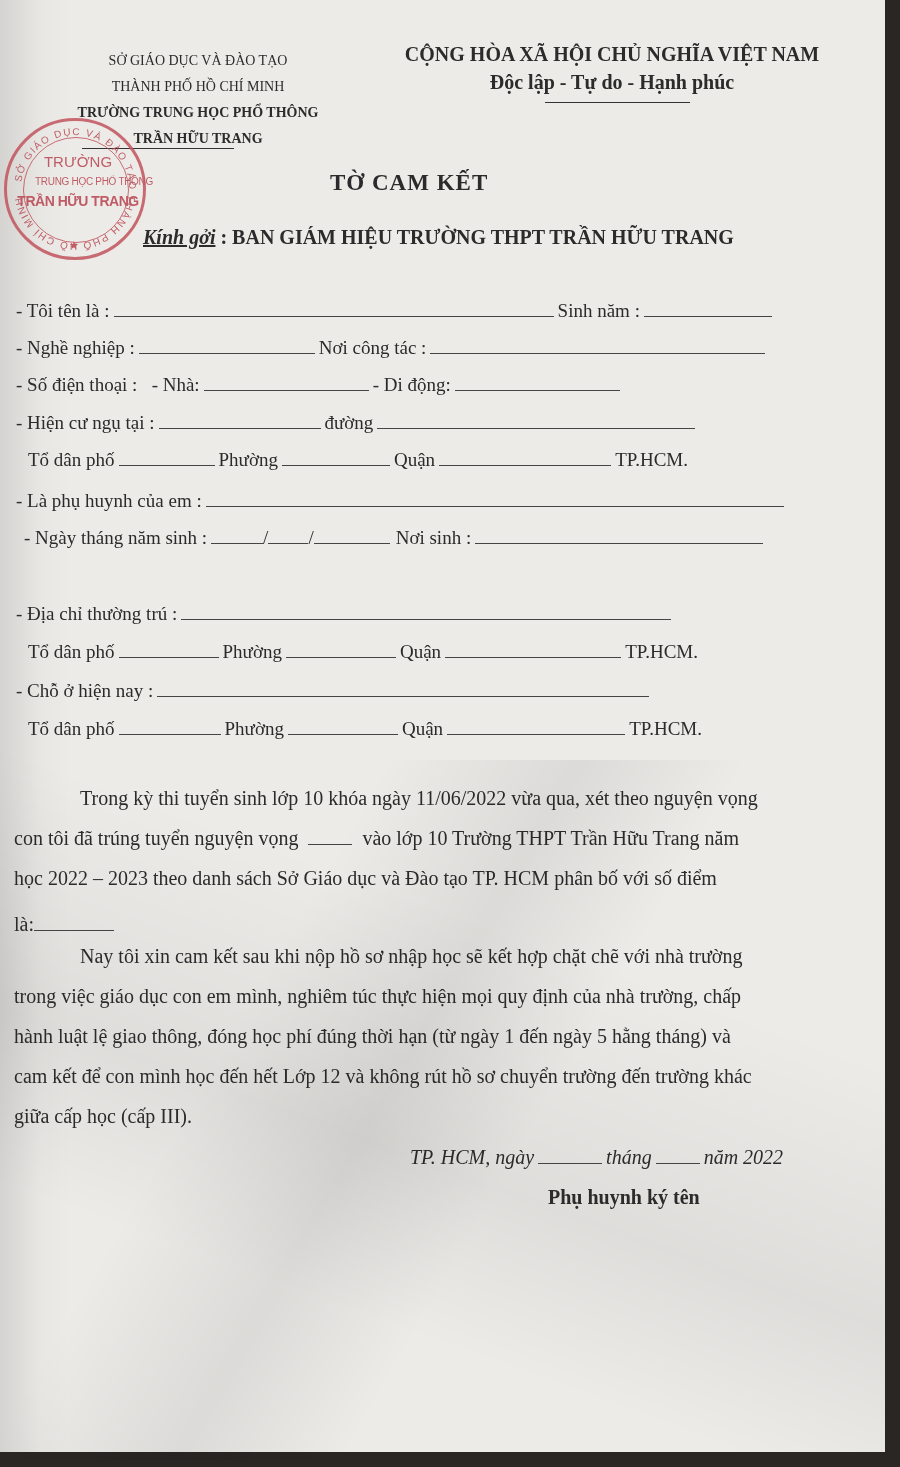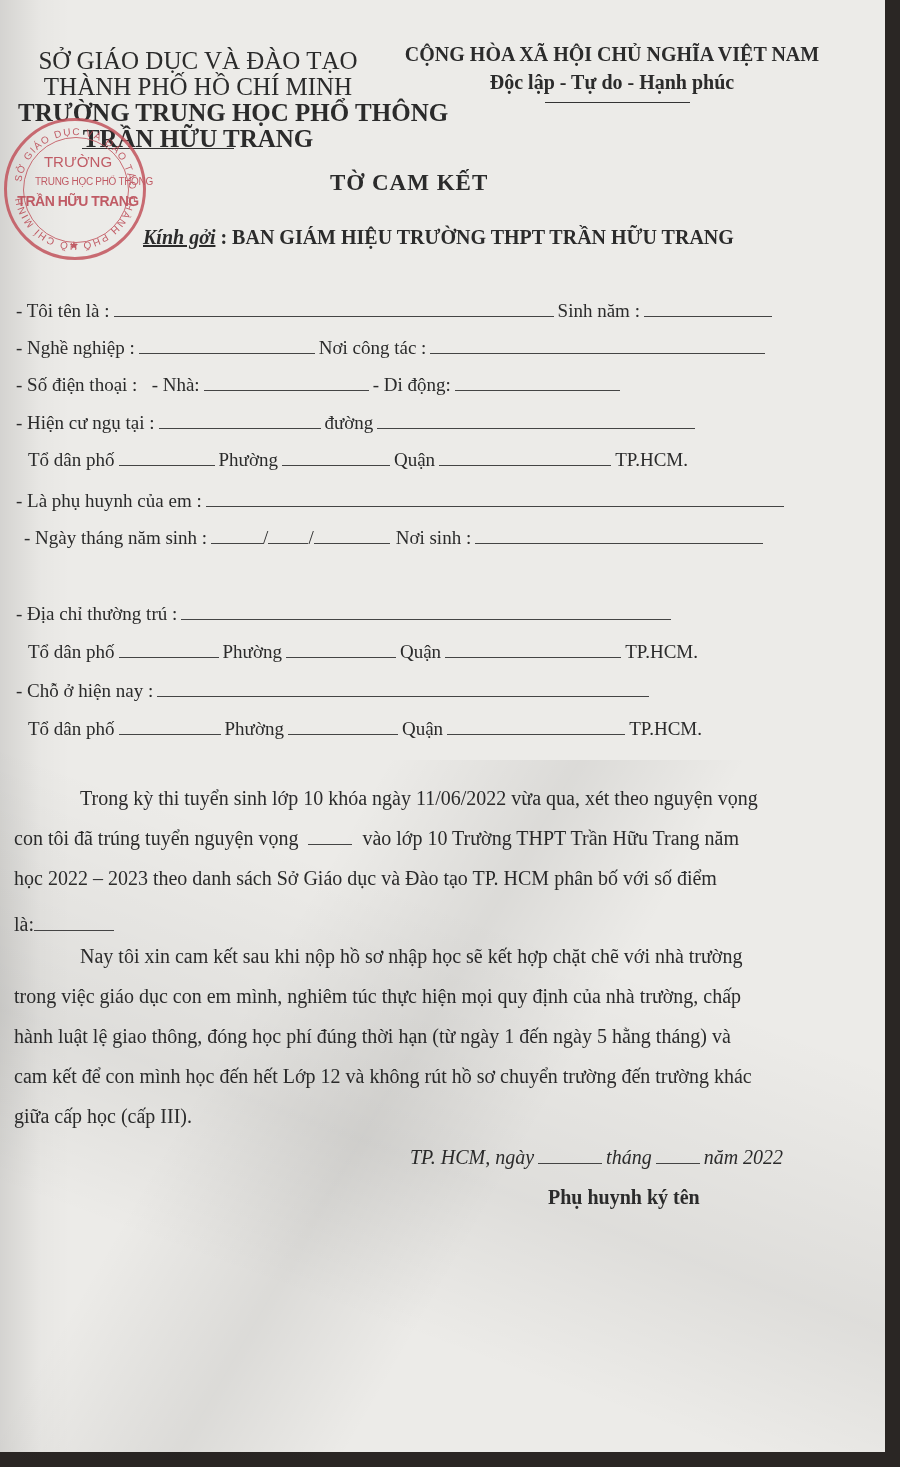--- a/index.html
+++ b/index.html
@@ -16,21 +16,21 @@
       linear-gradient(90deg, rgba(0,0,0,0.10) 0px, rgba(0,0,0,0.02) 40px, rgba(0,0,0,0) 70px),
       linear-gradient(200deg, rgba(255,255,255,0) 0%, rgba(255,255,255,0) 60%, rgba(0,0,0,0.06) 75%, rgba(255,255,255,0) 85%);
     transform-origin: 0 0;
   }
   .shadow-band {
     position:absolute; left:0; top:760px; width:885px; height:700px;
     background:linear-gradient(120deg, rgba(0,0,0,0) 30%, rgba(0,0,0,0.07) 45%, rgba(0,0,0,0) 58%);
     pointer-events:none;
   }
   .abs { position:absolute; white-space:nowrap; }
-  .hdr-left { text-align:center; font-size:25px; line-height:26px; }
+  .hdr-left { text-align:center; font-size:14px; line-height:26px; }
   .hdr-left .l1, .hdr-left .l2 { font-weight:normal; }
   .hdr-left .l3, .hdr-left .l4 { font-weight:bold; }
   .hdr-right { text-align:center; font-weight:bold; font-size:20px; line-height:28px; }
   .motto-rule { position:absolute; left:545px; top:102px; width:145px; height:1px; background:#333; }
   .school-rule { position:absolute; left:82px; top:148px; width:152px; height:1px; background:#333; }
   .title { font-weight:bold; font-size:23px; letter-spacing:1px; }
   .kinh-goi { font-weight:bold; font-size:20px; }
   .kinh-goi .lbl { font-style:italic; text-decoration:underline;margin-left:43px; }
   .field-line { font-size:19px; }
   .blank { display:inline-block; border-bottom:1px solid #444; height:1px; vertical-align:baseline; margin:0 4px; }

